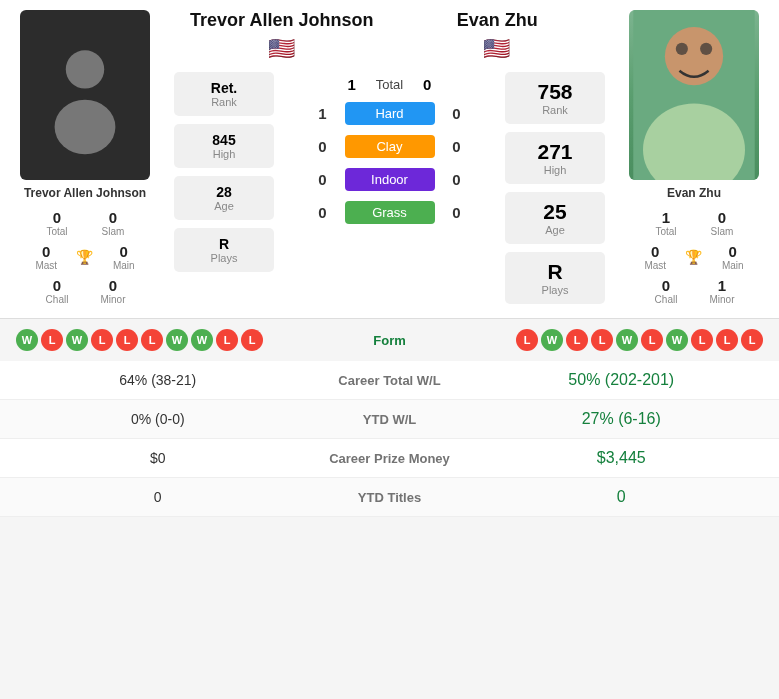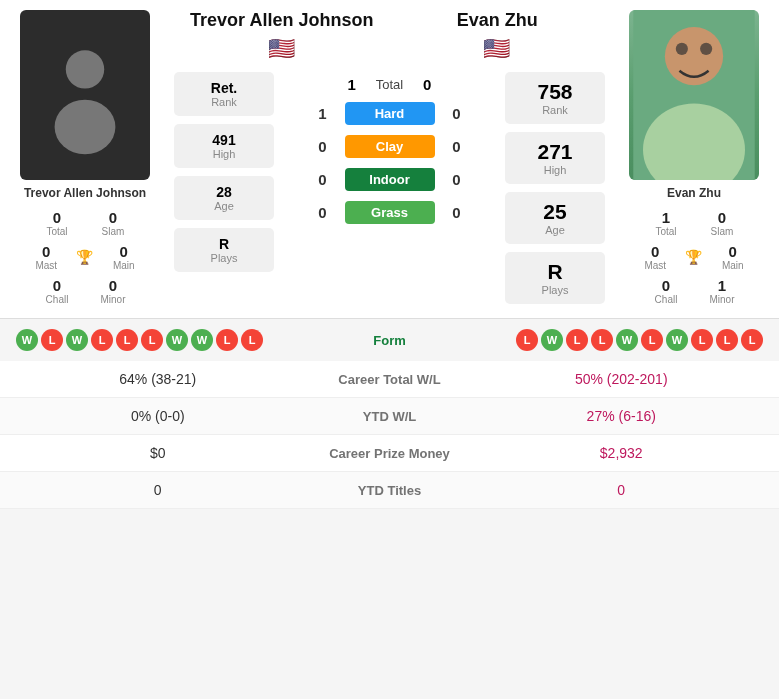--- a/index.html
+++ b/index.html
@@ -5,44 +5,44 @@
     * { box-sizing: border-box; margin: 0; padding: 0; }
     body { font-family: Arial, sans-serif; background: #f5f5f5; width: 779px; min-height: 699px; }
 
     .container { width: 779px; background: #fff; }
 
     .player-name-below { font-size: 12px; font-weight: bold; text-align: center; margin-top: 6px; color: #333; }
     .player-name { font-size: 18px; font-weight: bold; text-align: center; color: #111; line-height: 1.2; }
     .flag { font-size: 22px; margin-top: 4px; }
     .surface-row { display: flex; align-items: center; justify-content: center; margin: 5px 0; gap: 10px; }
     .surface-score { font-size: 15px; font-weight: bold; color: #333; width: 24px; text-align: center; }
-    .surface-badge { padding: 4px 18px; border-radius: 4px; color: #fff; font-size: 13px; font-weight: bold; min-width: 90px; text-align: center; }
+    .surface-badge { padding: 4px 18px; border-radius: 4px; color: #fff; font-size: 13px; font-weight: normal; min-width: 90px; text-align: center; }
 
     .hard { background: #2196F3; }
     .clay { background: #FF9800; }
-    .indoor { background: #15803d; }
+    .indoor { background: #6d28d9; }
     .grass { background: #4CAF50; }
 
     
     .form-section { background: #f5f5f5; border-top: 1px solid #ddd; padding: 10px 16px; display: flex; align-items: center; }
     .form-left { flex: 1; display: flex; gap: 3px; }
     .form-right { flex: 1; display: flex; gap: 3px; justify-content: flex-end; }
     .form-label { width: 120px; text-align: center; font-size: 13px; font-weight: bold; color: #15803d; }
 
     .form-badge { width: 22px; height: 22px; border-radius: 50%; display: flex; align-items: center; justify-content: center; font-size: 11px; font-weight: bold; color: #fff; }
     .form-w { background: #4CAF50; }
     .form-l { background: #f44336; }
 
     
     .stats-rows { background: #fff; }
     .stats-row { display: flex; align-items: center; padding: 10px 16px; border-bottom: 1px solid #eee; }
     .stats-row:nth-child(even) { background: #fafafa; }
     .stats-row-left { flex: 1; text-align: center; font-size: 14px; color: #333; }
     .stats-row-center { width: 180px; text-align: center; font-size: 13px; font-weight: bold; color: #737373; }
-    .stats-row-right { flex: 1; text-align: center; font-size: 14px; color: #be185d; }
+    .stats-row-right { flex: 1; text-align: center; font-size: 16px; color: #15803d; }
 
     .top-area { display: flex; }
     .left-player-col { width: 170px; display: flex; flex-direction: column; align-items: center; padding: 10px 6px; }
     .right-player-col { width: 170px; display: flex; flex-direction: column; align-items: center; padding: 10px 6px; }
     .center-col { flex: 1; display: flex; flex-direction: column; align-items: center; padding: 10px 4px; }
 
     .player-stats-block { display: flex; flex-wrap: wrap; justify-content: center; margin-top: 6px; }
     .ps-item { width: 52px; text-align: center; margin: 3px 2px; }
     .ps-val { font-size: 15px; font-weight: bold; color: #222; }
     .ps-lbl { font-size: 10px; color: #888; }
@@ -128,21 +128,21 @@
       </div>
 
       <div style="display:flex; width:100%; align-items:flex-start; gap:6px;">
 
         <div style="display:flex; flex-direction:column; align-items:center; min-width:90px;">
           <div class="center-stat-card">
             <div class="csv">Ret.</div>
             <div class="csl">Rank</div>
           </div>
           <div class="center-stat-card">
-            <div class="csv">491</div>
+            <div class="csv">845</div>
             <div class="csl">High</div>
           </div>
           <div class="center-stat-card">
             <div class="csv">28</div>
             <div class="csl">Age</div>
           </div>
           <div class="center-stat-card">
             <div class="csv">R</div>
             <div class="csl">Plays</div>
           </div>
@@ -277,21 +277,21 @@
         <div class="stats-row-right">50% (202-201)</div>
       </div>
       <div class="stats-row">
         <div class="stats-row-left">0% (0-0)</div>
         <div class="stats-row-center">YTD W/L</div>
         <div class="stats-row-right">27% (6-16)</div>
       </div>
       <div class="stats-row">
         <div class="stats-row-left">$0</div>
         <div class="stats-row-center">Career Prize Money</div>
-        <div class="stats-row-right">$2,932</div>
+        <div class="stats-row-right">$3,445</div>
       </div>
       <div class="stats-row">
         <div class="stats-row-left">0</div>
         <div class="stats-row-center">YTD Titles</div>
         <div class="stats-row-right">0</div>
       </div>
     </div>
 
 </div>
 

